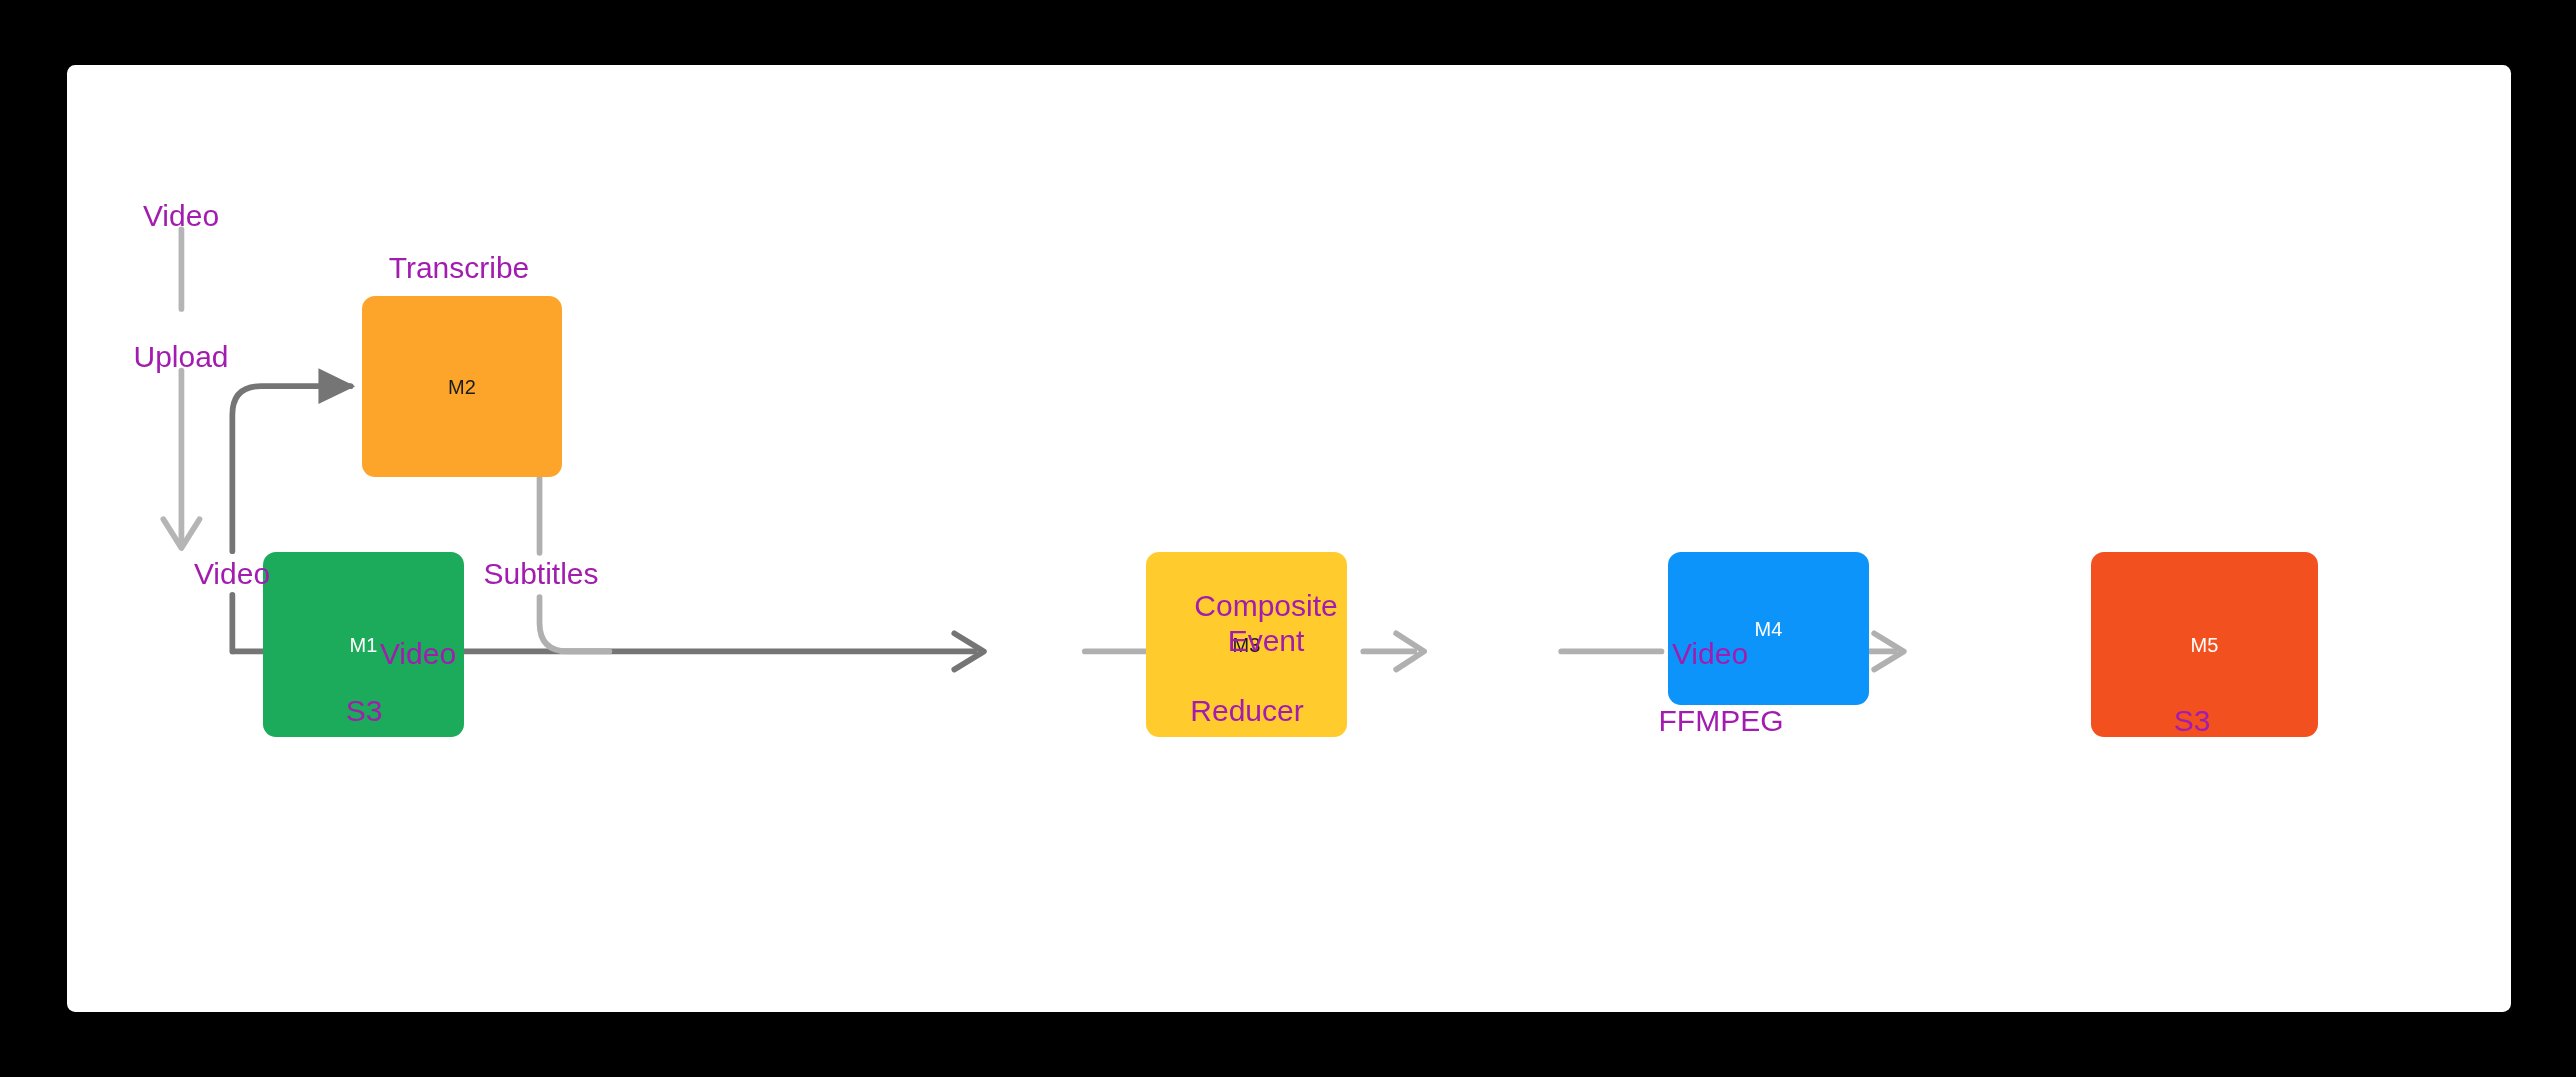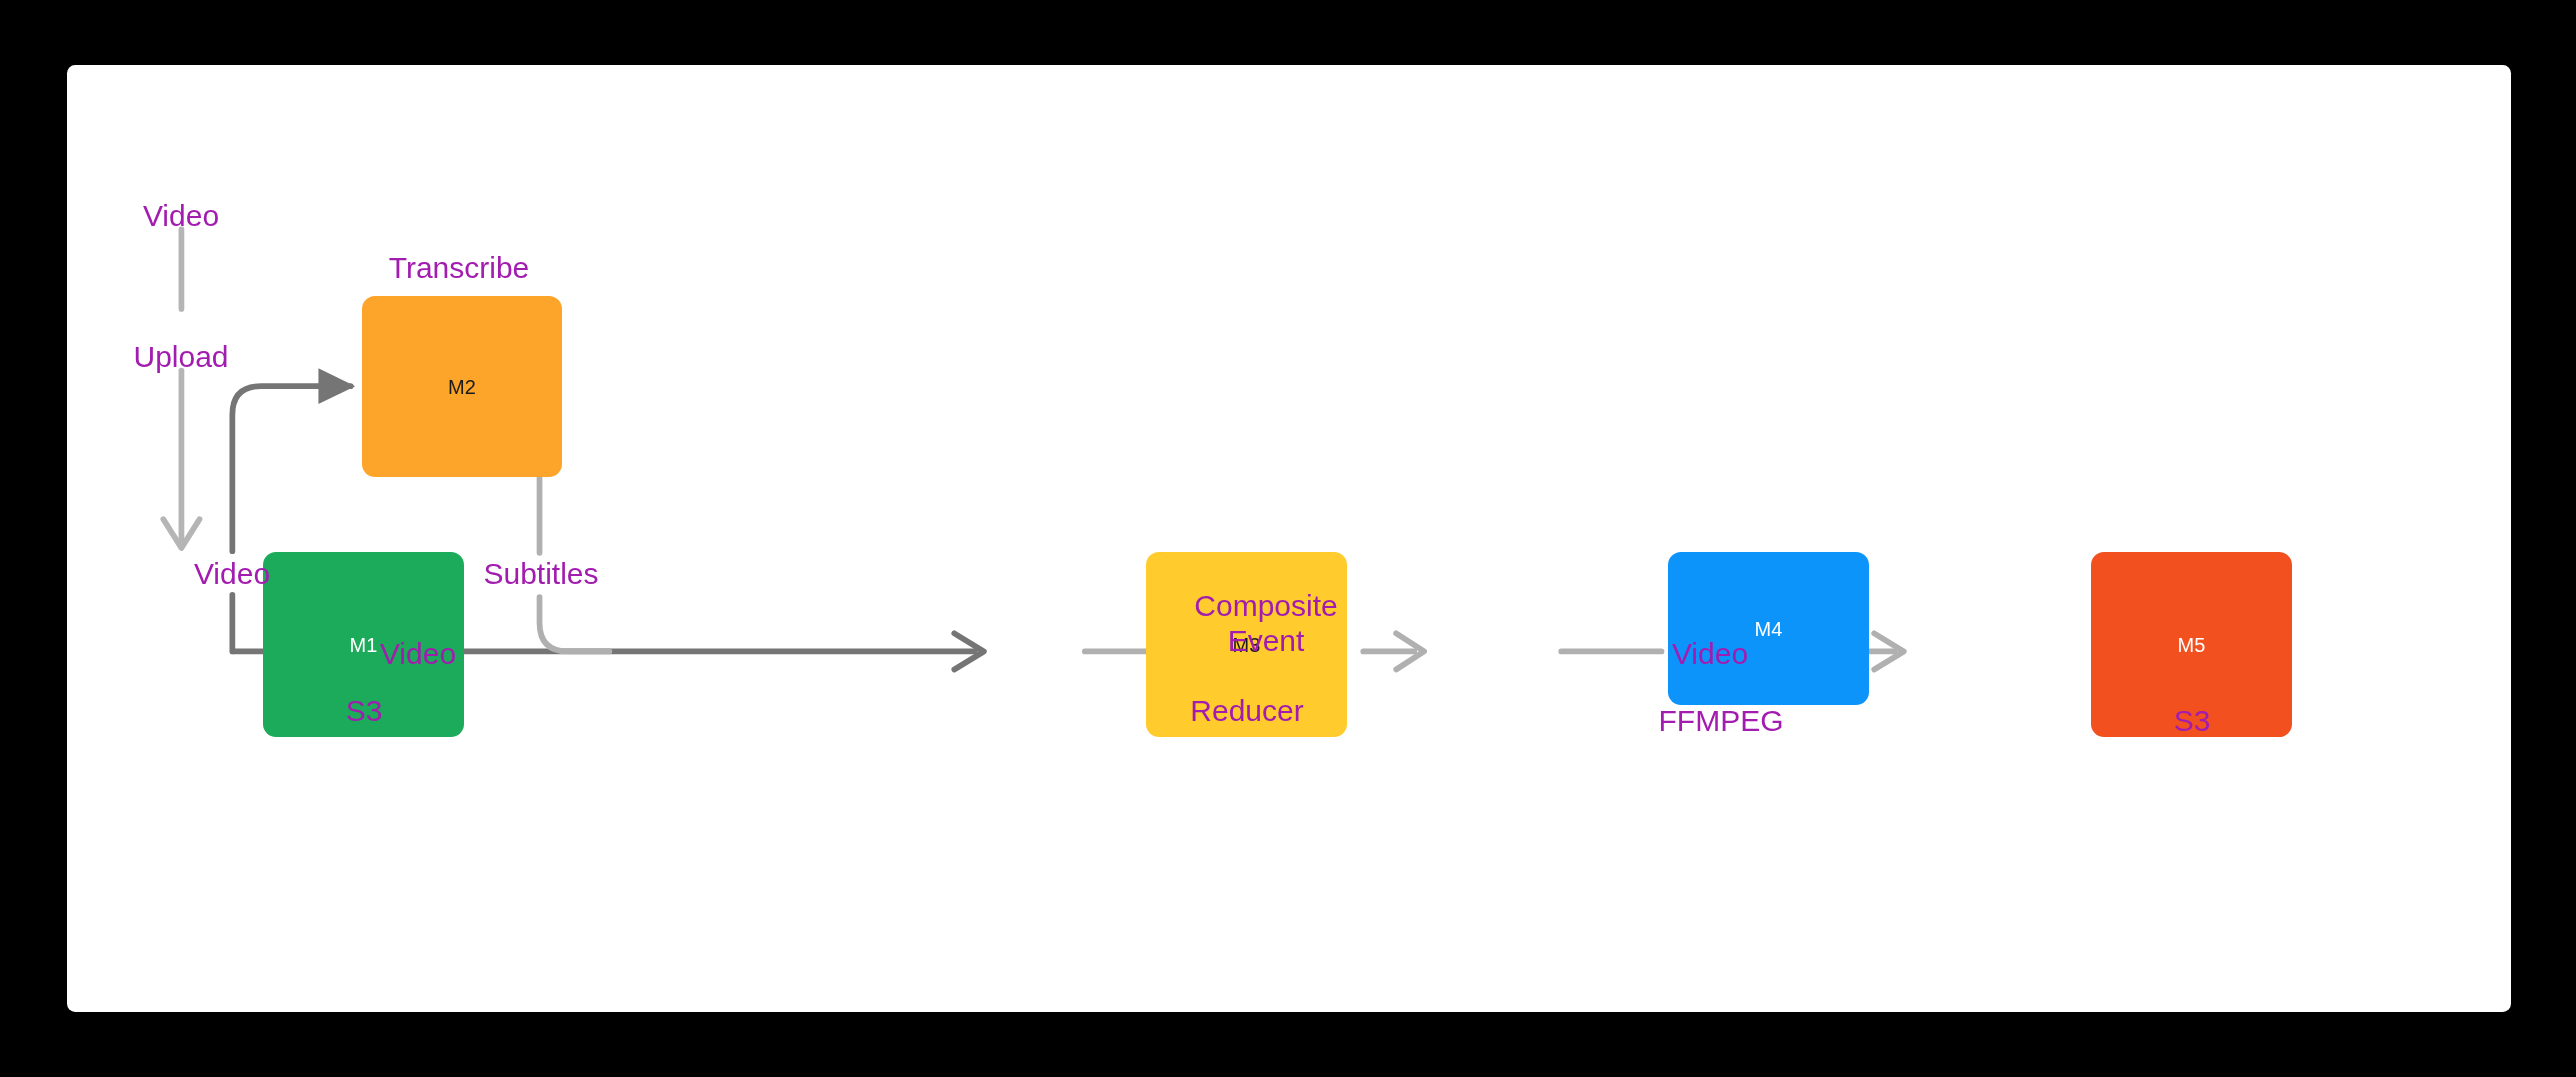--- a/index.html
+++ b/index.html
@@ -136,21 +136,21 @@
     </div>
 
     <div class="node node-m3" style="left:1079px; top:487px; width:201px; height:185px;">
       <span class="node-label txt-dark">M3</span>
     </div>
 
     <div class="node node-m4" style="left:1553px; top:487px; width:201px; height:153px;margin-left:48px;">
       <span class="node-label txt-white">M4</span>
     </div>
 
-    <div class="node node-m5" style="left:2024px; top:487px; width:201px; height:185px;">
+    <div class="node node-m5" style="left:2024px; top:487px; width:227px; height:185px;">
       <span class="node-label txt-white">M5</span>
     </div>
 
     <div class="anno center" style="left:297px; top:628px;">S3</div>
 
     <div class="anno center" style="left:372px; top:185px;margin-left:20px;">Transcribe</div>
 
     <div class="anno center" style="left:1180px; top:628px;">Reducer</div>
 
     <div class="anno center" style="left:1654px; top:638px;text-align:center;">FFMPEG</div>

